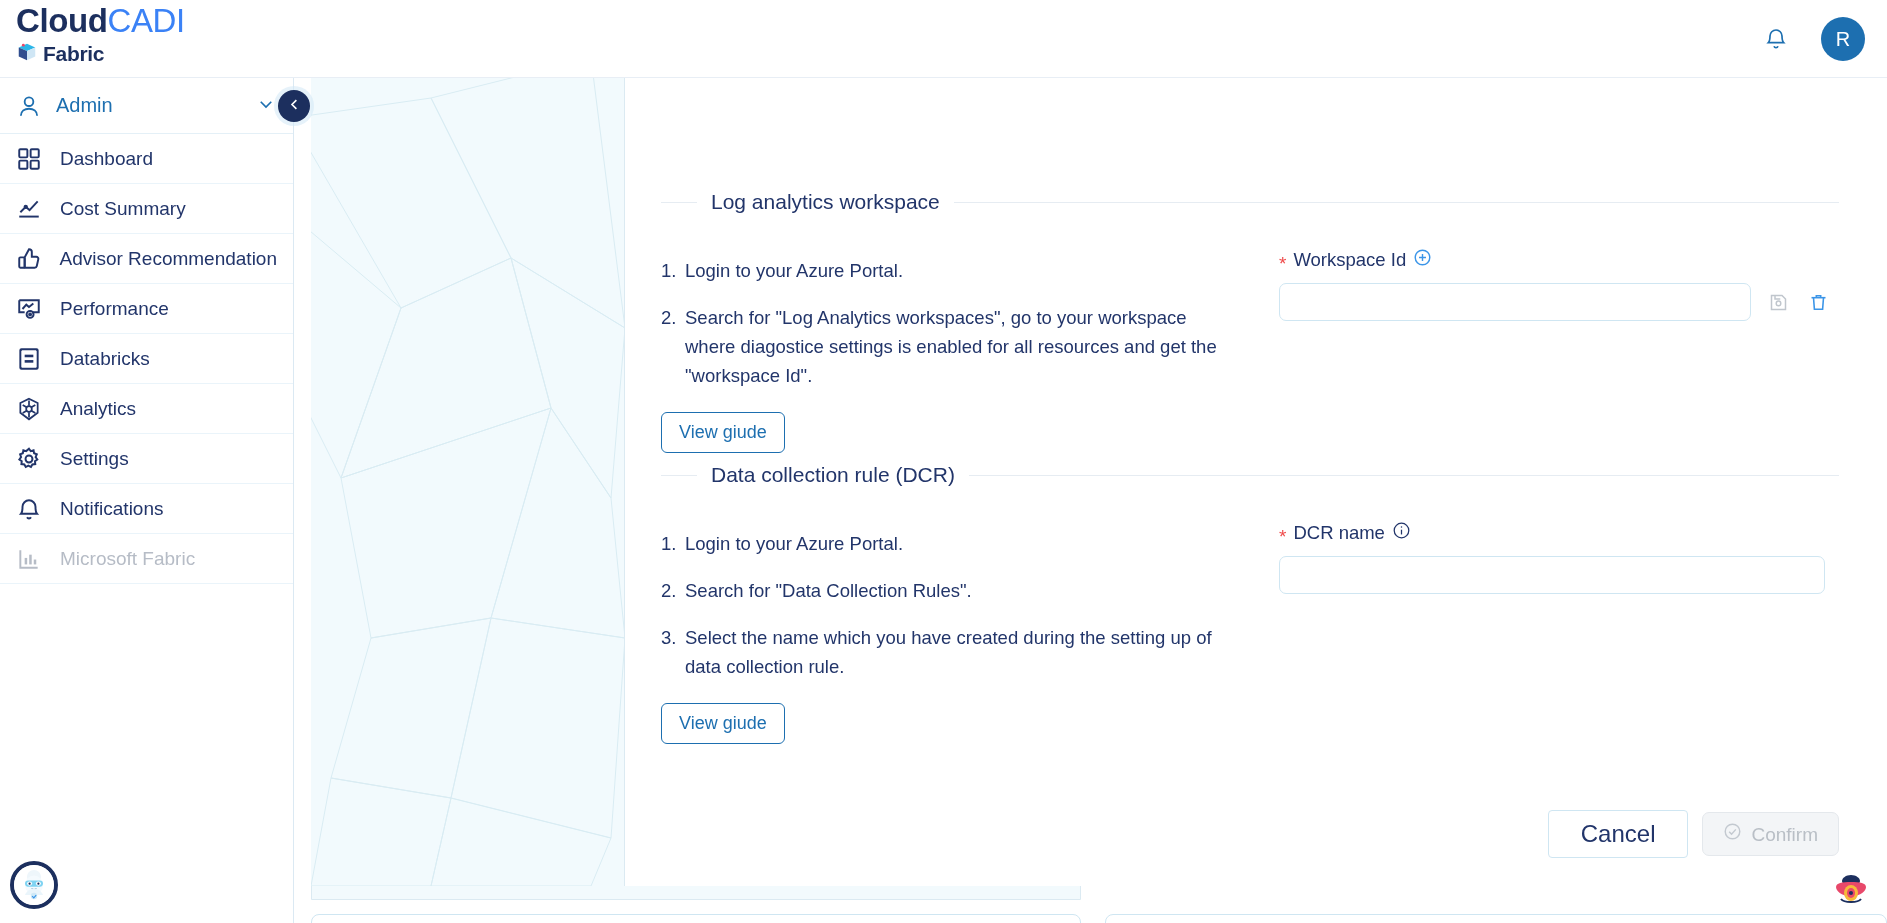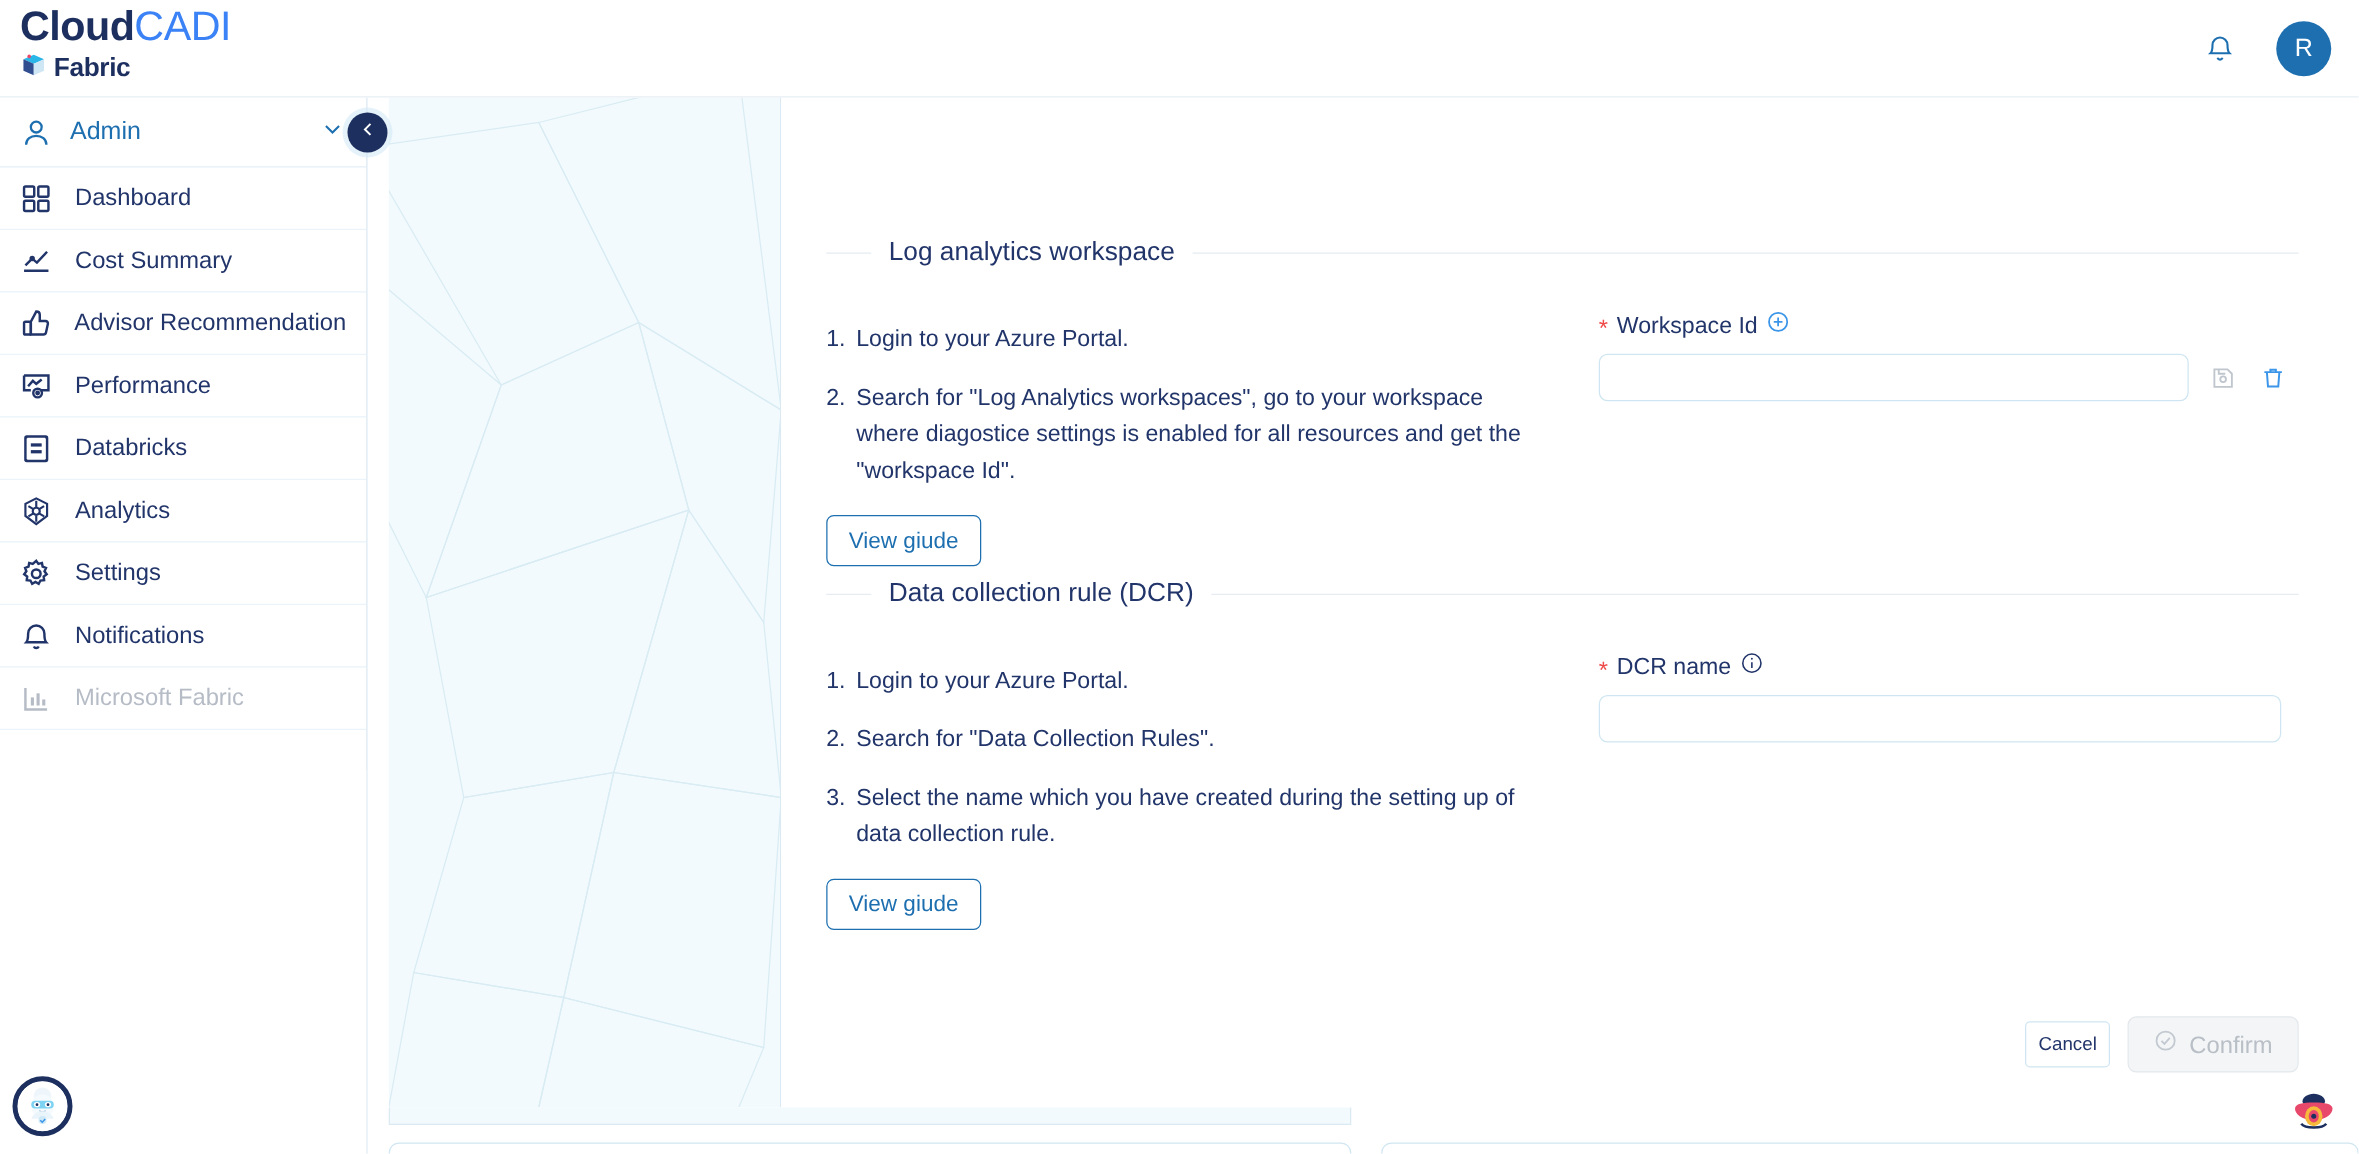--- a/index.html
+++ b/index.html
@@ -282,23 +282,23 @@
     right: 48px;
     bottom: 28px;
     display: flex;
     gap: 14px;
     align-items: center;
   }
   .btn-cancel {
     border: 1px solid #cfe6f2;
     background: #fff;
     color: #22356a;
-    font-size: 15px;
+    font-size: 24px;
     border-radius: 4px;
-    padding: 9px 10px;
+    padding: 9px 32px;
     cursor: pointer;
     font-family: "Liberation Sans", sans-serif;
   }
   .btn-confirm {
     border: 1px solid #e4e8ec;
     background: #f3f5f7;
     color: #b9bfc6;
     font-size: 19px;
     border-radius: 7px;
     padding: 9px 20px;

